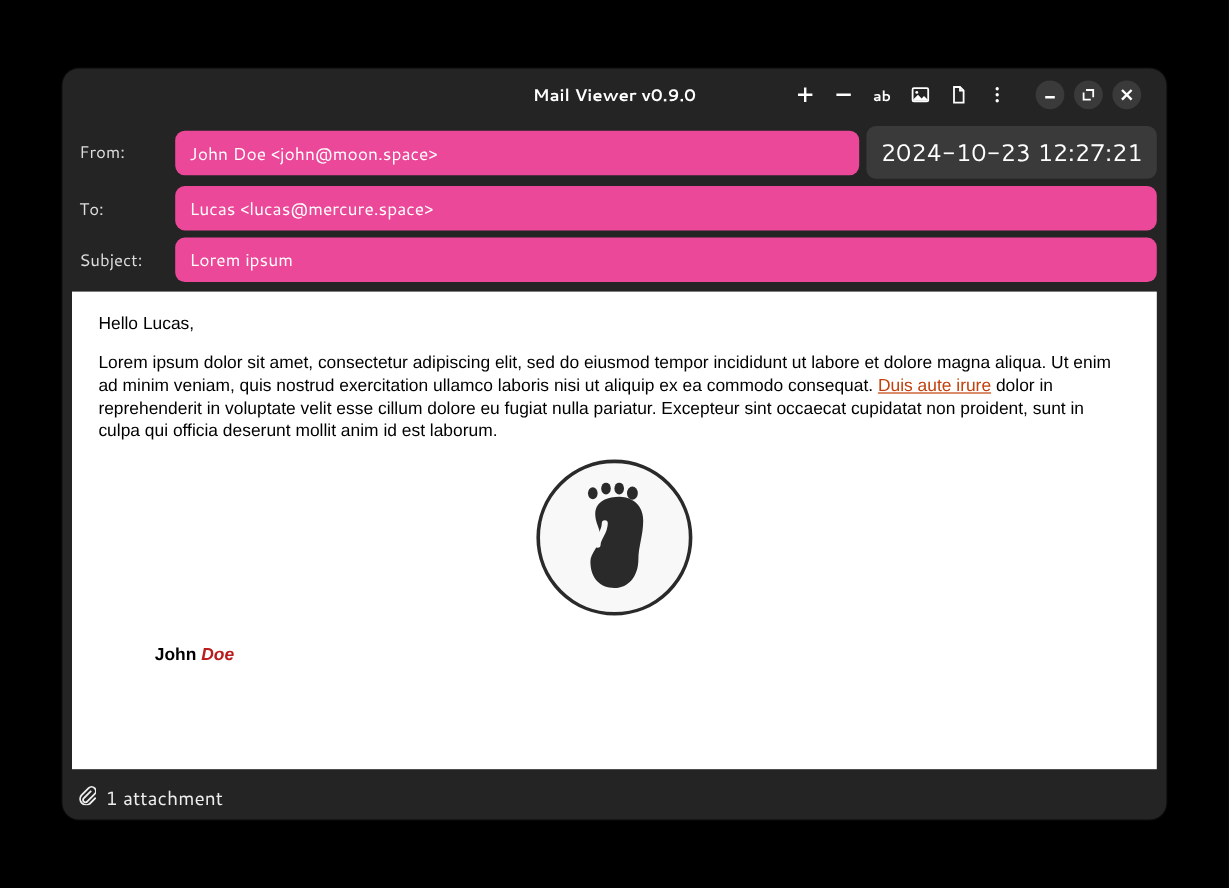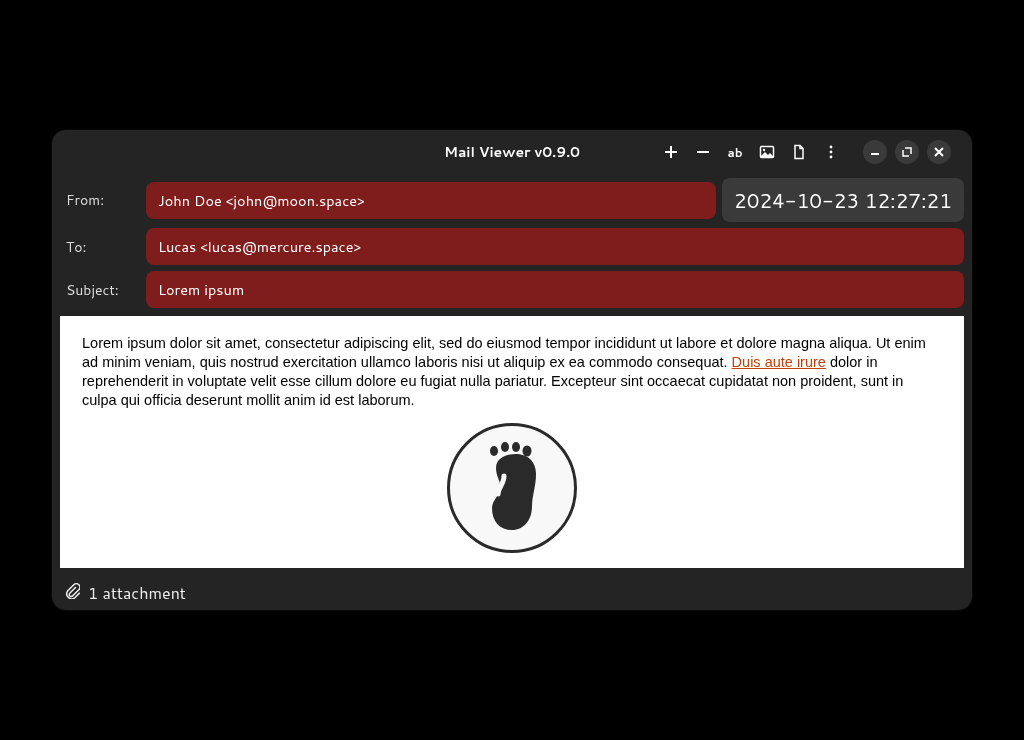--- a/index.html
+++ b/index.html
@@ -8,21 +8,21 @@
   width: 1024px;
   height: 740px;
   font-family: -apple-system, "Segoe UI", Cantarell, sans-serif;
   display: flex;
   align-items: center;
   justify-content: center;
   overflow: hidden;
 }
 .window {
   width: 920px;
-  height: 480px;
+  height: 626px;
   background: #242424;
   border-radius: 14px;
   display: flex;
   flex-direction: column;
   overflow: hidden;
   box-shadow: 0 0 0 1px rgba(255,255,255,0.04);
 }
 .titlebar {
   height: 44px;
   display: flex;
@@ -72,21 +72,21 @@
   gap: 6px;
 }
 .label {
   width: 80px;
   color: #ddd;
   font-size: 14px;
   padding-left: 6px;
 }
 .field {
   flex: 1;
-  background: #7f1d1d;
+  background: #ec4899;
   color: #fff;
   border-radius: 8px;
   padding: 8px 12px;
   font-size: 14.5px;
 }
 .datefield {
   background: #3a3a3a;
   color: #fff;
   border-radius: 8px;
   padding: 8px 12px;
@@ -114,21 +114,21 @@
 }
 .logo {
   width: 130px; height: 130px;
   border: 3px solid #2a2a2a;
   border-radius: 50%;
   background: #f8f8f8;
   display: flex; align-items: center; justify-content: center;
 }
 .logo svg { width: 72px; height: 92px; }
 .sig-first { font-weight: 700; margin-left: 47px; }
-.sig-last { font-weight: 700; font-style: italic; color: #4c1d95; }
+.sig-last { font-weight: 700; font-style: italic; color: #b91c1c; }
 
 .footer {
   height: 36px;
   display: flex;
   align-items: center;
   gap: 8px;
   padding: 0 12px;
   color: #eee;
   font-size: 16px;
 }
@@ -207,20 +207,21 @@
       <div class="label">To:</div>
       <div class="field">Lucas &lt;lucas@mercure.space&gt;</div>
     </div>
     <div class="row">
       <div class="label">Subject:</div>
       <div class="field">Lorem ipsum</div>
     </div>
   </div>
 
   <div class="body-pane">
+    <p>Hello Lucas,</p>
     <p>
       <span>Lorem ipsum dolor sit amet, consectetur adipiscing elit, sed do eiusmod tempor incididunt ut labore et dolore magna aliqua. Ut enim ad minim veniam, quis nostrud exercitation ullamco laboris nisi ut aliquip ex ea commodo consequat. </span><a href="#">Duis aute irure</a><span> dolor in reprehenderit in voluptate velit esse cillum dolore eu fugiat nulla pariatur. Excepteur sint occaecat cupidatat non proident, sunt in culpa qui officia deserunt mollit anim id est laborum.</span>
     </p>
     <div class="logo-wrap">
       <div class="logo">
         <svg viewBox="0 0 72 92">
           <g fill="#2a2a2a">
             <ellipse cx="18" cy="9" rx="4" ry="5"></ellipse>
             <ellipse cx="29" cy="5" rx="4" ry="5"></ellipse>
             <ellipse cx="40" cy="5" rx="4" ry="5"></ellipse>

